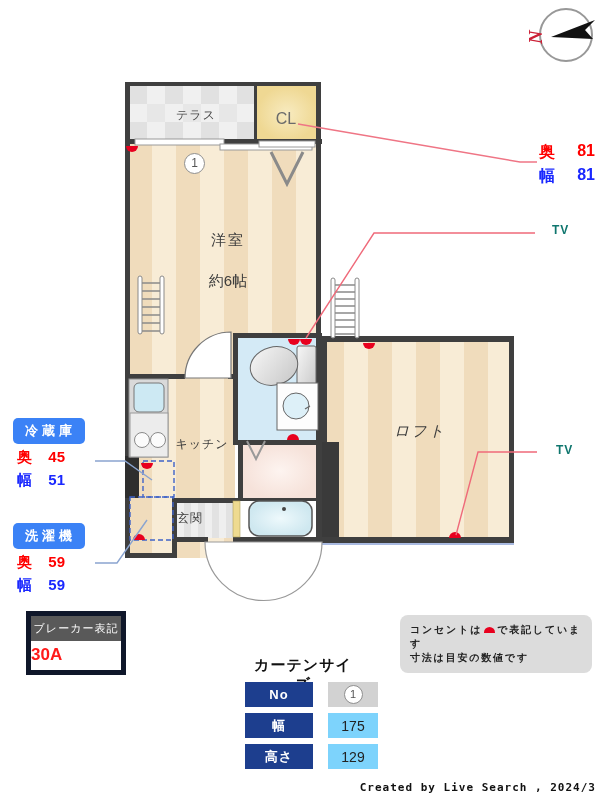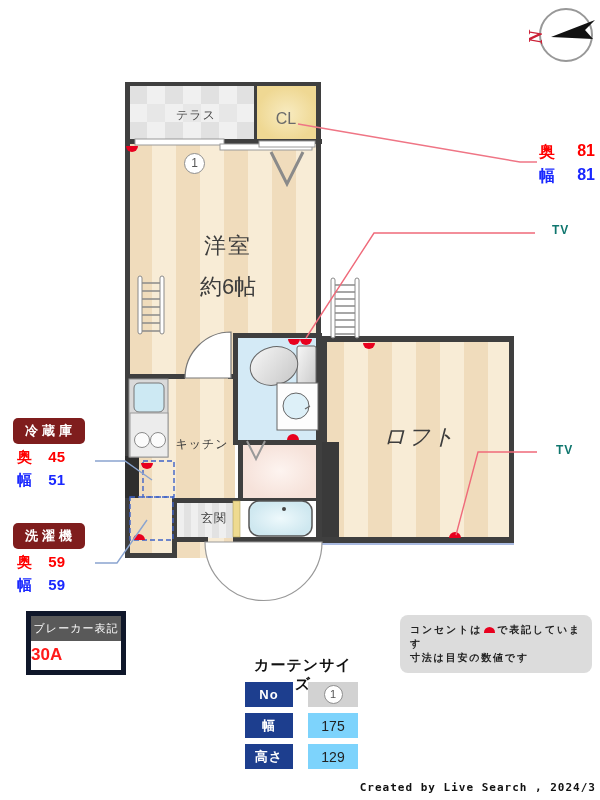--- a/index.html
+++ b/index.html
@@ -1,40 +1,40 @@
 <!DOCTYPE html>
 <html><head>
 <meta charset="utf-8">
 <style>
   html,body{margin:0;padding:0;background:#ffffff;}
   #canvas{position:relative;width:600px;height:800px;background:#fff;overflow:hidden;
           font-family:"Liberation Sans","DejaVu Sans",sans-serif;}
   #plan-svg{position:absolute;left:0;top:0;}
   .lbl{position:absolute;color:#3d3d3d;white-space:nowrap;}
-  .room-lbl{font-size:22px;letter-spacing:2px;text-align:center;}
+  .room-lbl{font-size:15px;letter-spacing:2px;text-align:center;}
   .small-lbl{font-size:12px;letter-spacing:1px;text-align:center;}
   .dim-row{position:absolute;display:flex;justify-content:space-between;font-weight:bold;font-size:16px;}
   .dim-red{color:#ff0000;}
   .dim-blue{color:#1a28ff;}
-  .badge{position:absolute;background:#7f1d1d;color:#fff;font-size:13px;font-weight:bold;
+  .badge{position:absolute;background:#3b82f6;color:#fff;font-size:13px;font-weight:bold;
          letter-spacing:4px;padding:4px 9px 4px 12px;border-radius:5px;}
   .tv-lbl{position:absolute;color:#0f766e;font-weight:bold;font-size:12px;letter-spacing:1px;}
   .circle-num{display:inline-block;width:19px;height:19px;border:1.5px solid #8f8f8f;border-radius:50%;
               background:#fff;color:#555;font-size:12px;line-height:19px;text-align:center;font-weight:normal;}
   .breaker{position:absolute;left:26px;top:611px;width:90px;border:5px solid #0f172a;background:#fff;}
   .breaker-head{background:#595959;color:#fff;font-size:11px;letter-spacing:1px;text-align:center;padding:5px 0;}
   .breaker-val{color:#ff1a1a;font-size:17px;font-weight:bold;padding:4px 0 5px 0;}
   .notebox{position:absolute;left:400px;top:615px;width:172px;background:#dcdcdc;border-radius:8px;
            padding:8px 10px;font-size:10px;font-weight:bold;letter-spacing:1.8px;color:#222;line-height:14px;}
   .dome-inline{display:inline-block;width:11px;height:6px;background:#e8001e;border-radius:6px 6px 0 0;
                margin:0 2px;vertical-align:baseline;}
   .curtain-title{position:absolute;left:247px;top:656px;width:112px;text-align:center;
                  font-size:15px;font-weight:bold;letter-spacing:1px;color:#111;}
   .ct-row{position:absolute;display:flex;align-items:center;}
-  .ct-label{width:48px;height:25px;background:#1d3e8e;color:#fff;font-size:13px;font-weight:bold;
+  .ct-label{width:68px;height:25px;background:#1d3e8e;color:#fff;font-size:13px;font-weight:bold;
             display:flex;align-items:center;justify-content:center;letter-spacing:1px;}
   .ct-val{width:50px;height:25px;margin-left:15px;background:#7dd3fc;color:#222;font-size:14px;
           display:flex;align-items:center;justify-content:center;}
   .ct-val.gray{background:#d2d2d2;}
   .footer{position:absolute;left:352px;top:781px;width:244px;text-align:right;color:#111;
           font-family:"DejaVu Sans Mono","Liberation Mono",monospace;font-size:11px;font-weight:bold;letter-spacing:1px;}
 </style>
 </head>
 <body>
 
@@ -184,21 +184,21 @@
       <polygon points="551,37 595,20 585,30 593,39" fill="#111"></polygon>
       <text font-size="19" font-weight="bold" font-style="italic" fill="#cc2036" font-family="Liberation Serif, DejaVu Serif, serif" transform="translate(542,44) rotate(-90)">N</text>
     </g>
   </svg>
 
   <div class="lbl small-lbl" style="left:156px;top:107px;width:80px;color:#4a4a4a;">テラス</div>
   <div class="lbl small-lbl" style="left:266px;top:110px;width:40px;color:#6a6a6a;letter-spacing:0;font-size:16px;">CL</div>
   <div class="lbl room-lbl" style="left:188px;top:231px;width:80px;">洋室</div>
   <div class="lbl room-lbl" style="left:188px;top:272px;width:80px;letter-spacing:0;">約6帖</div>
   <div class="lbl small-lbl" style="left:162px;top:436px;width:80px;">キッチン</div>
-  <div class="lbl small-lbl" style="left:184px;top:510px;width:60px;">玄関</div>
+  <div class="lbl small-lbl" style="left:160px;top:510px;width:60px;">玄関</div>
   <div class="lbl room-lbl" style="left:380px;top:422px;width:80px;font-style:italic;">ロフト</div>
 
   <span class="circle-num" style="position:absolute;left:184px;top:153px;">1</span>
 
   <div class="dim-row" style="left:539px;top:142px;width:56px;">
     <span class="dim-red">奥</span>
     <span class="dim-red">81</span>
   </div>
   <div class="dim-row" style="left:539px;top:166px;width:56px;">
     <span class="dim-blue">幅</span>

